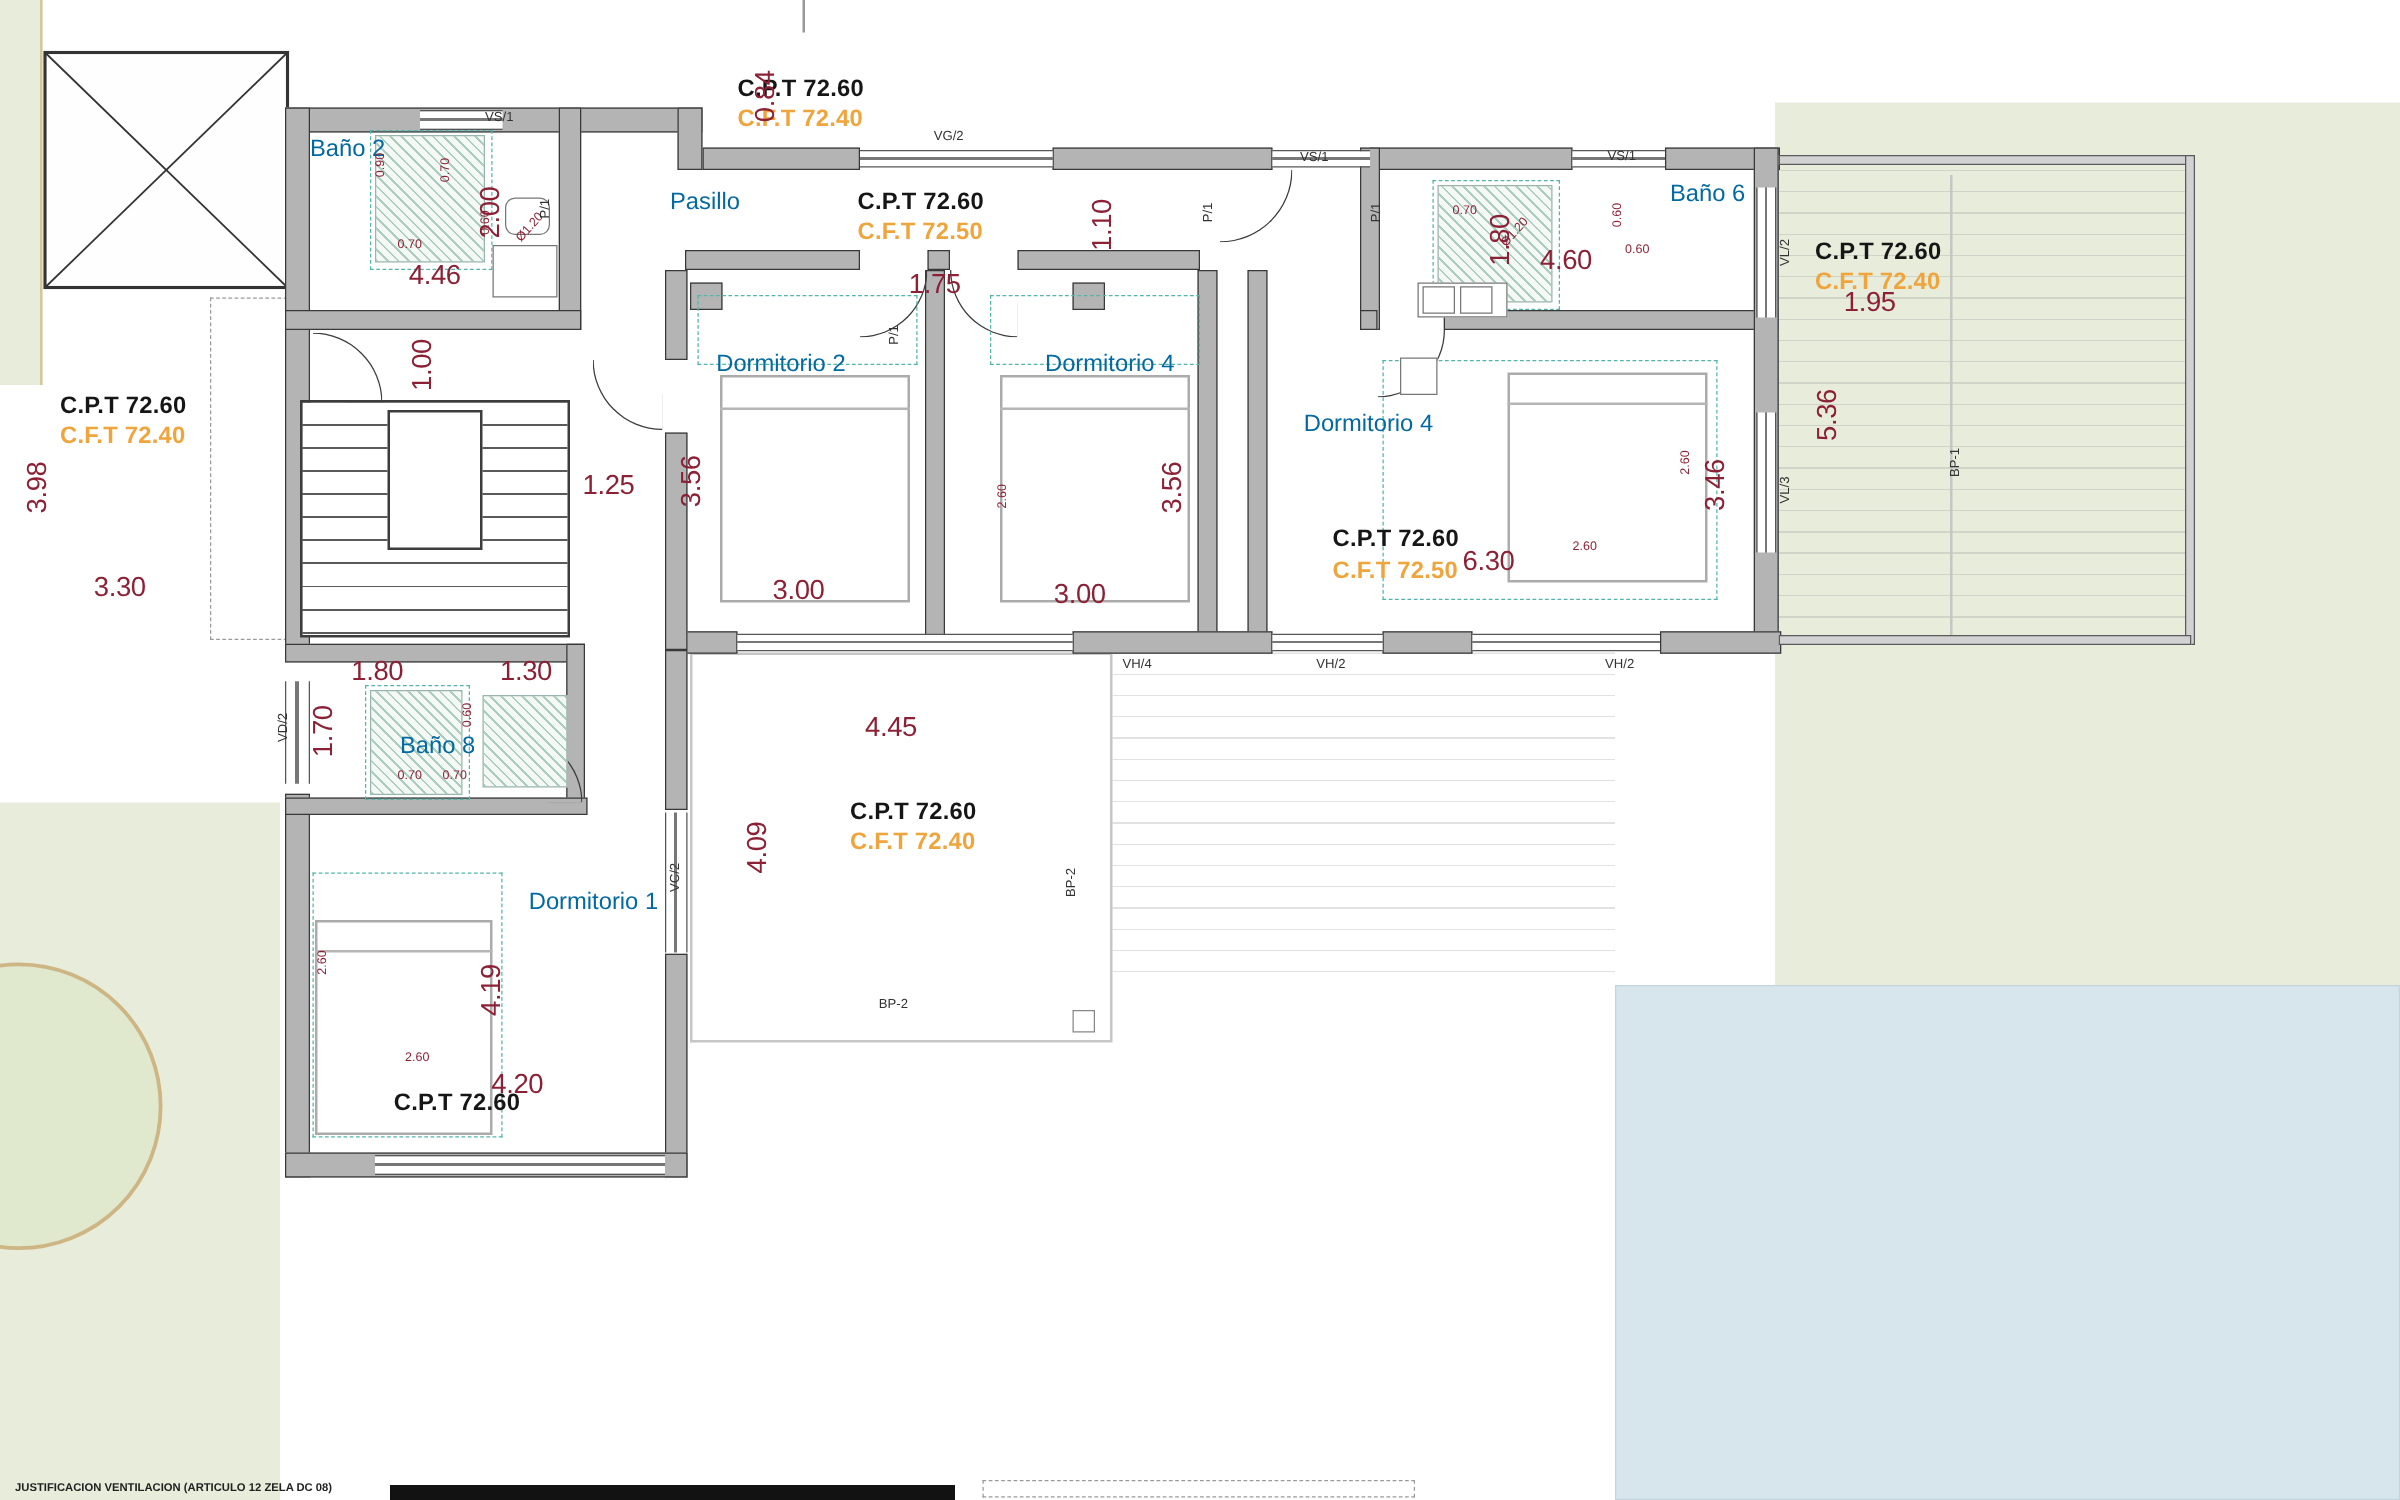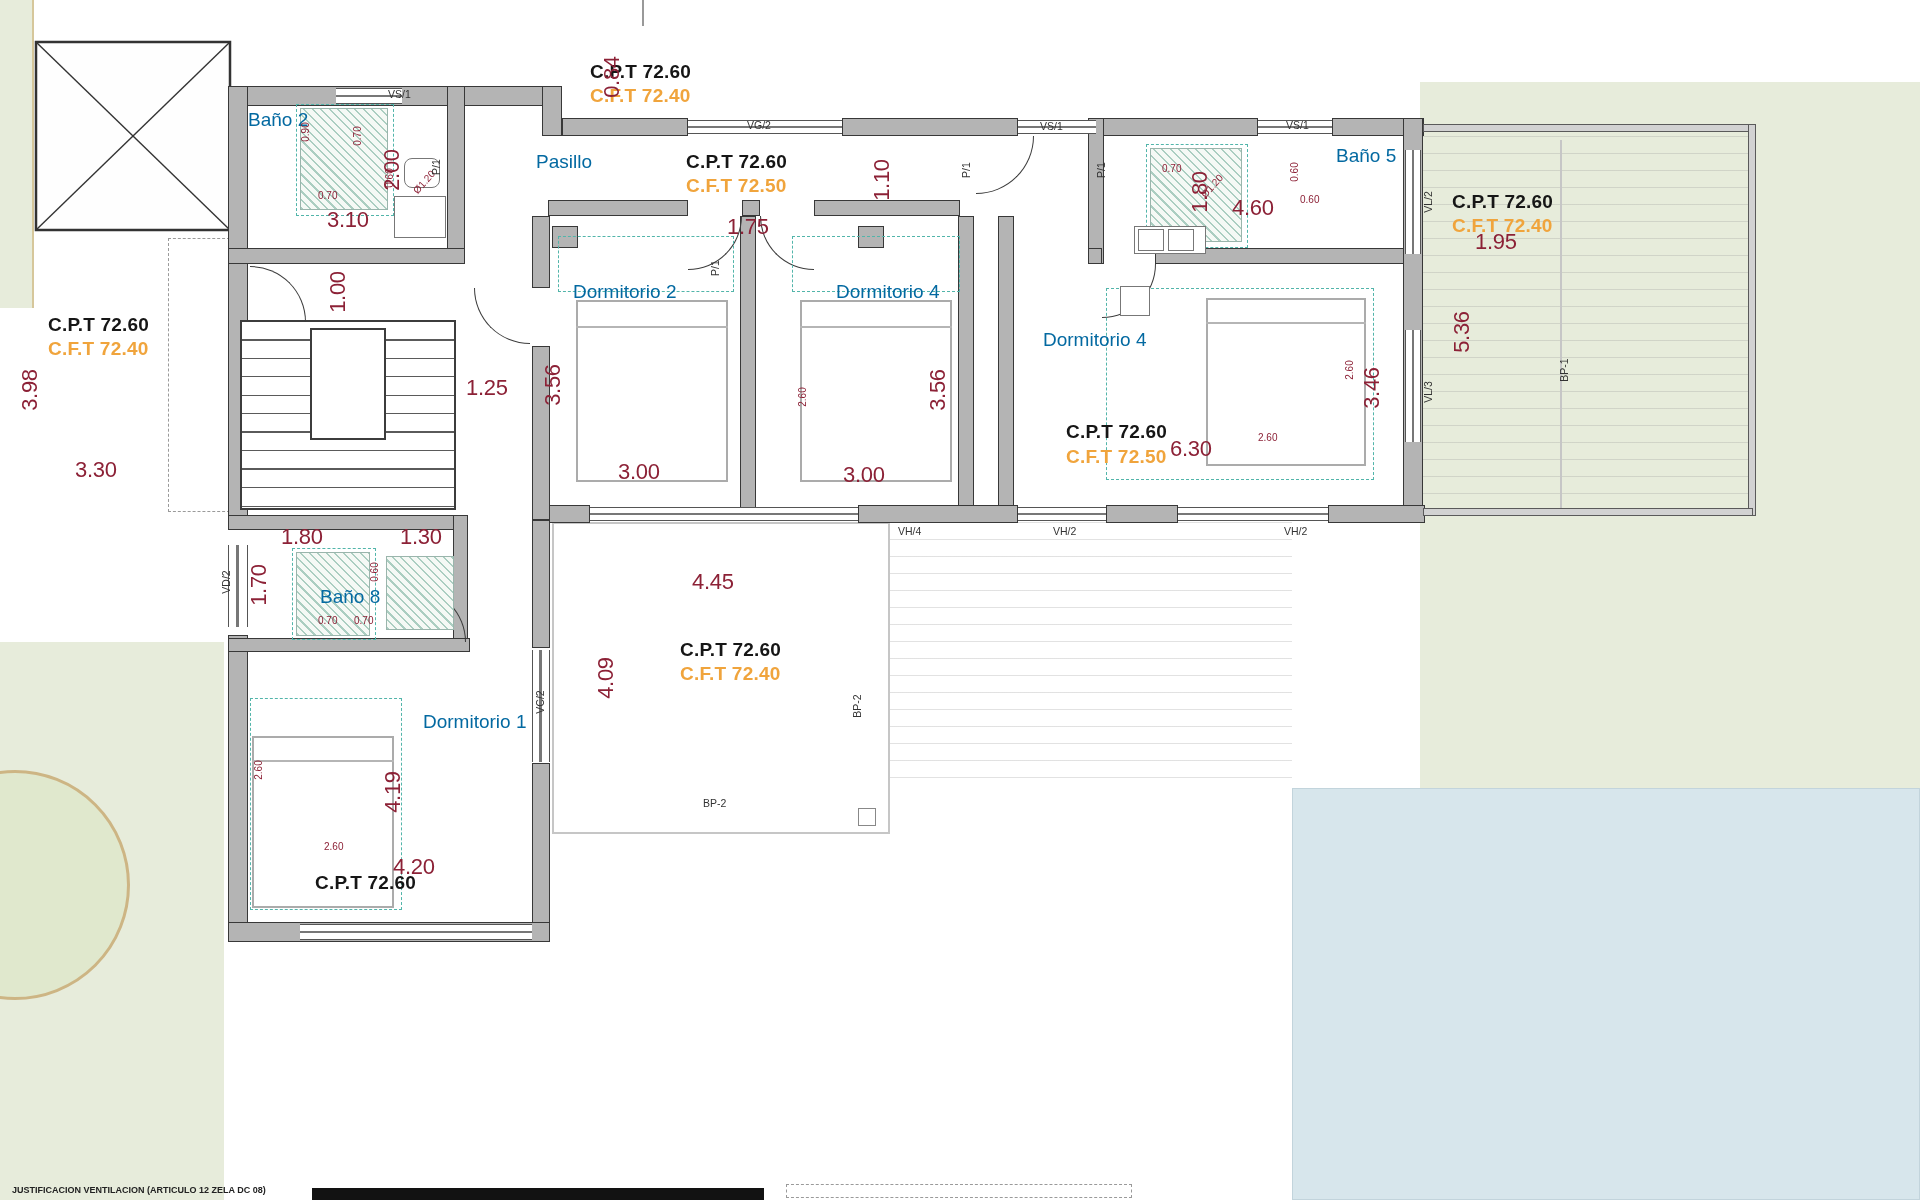--- a/index.html
+++ b/index.html
@@ -150,21 +150,21 @@
 <div class="bedline" style="left:576px;top:326px;width:152px"></div>
 <div class="bed" style="left:800px;top:300px;width:152px;height:182px"></div>
 <div class="bedline" style="left:800px;top:326px;width:152px"></div>
 <div class="bed" style="left:1206px;top:298px;width:160px;height:168px"></div>
 <div class="bedline" style="left:1206px;top:322px;width:160px"></div>
 <div class="bed" style="left:252px;top:736px;width:142px;height:172px"></div>
 <div class="bedline" style="left:252px;top:760px;width:142px"></div>
 <div class="fix" style="left:1120px;top:286px;width:30px;height:30px"></div>
 
 <span class="txt room" style="left:248px;top:110px">Baño 2</span>
-<span class="txt room" style="left:1336px;top:146px">Baño 5</span>
+<span class="txt room" style="left:1336px;top:146px">Baño 6</span>
 <span class="txt room" style="left:320px;top:587px">Baño 8</span>
 <span class="txt room" style="left:536px;top:152px">Pasillo</span>
 <span class="txt room" style="left:573px;top:282px">Dormitorio 2</span>
 <span class="txt room" style="left:836px;top:282px">Dormitorio 4</span>
 <span class="txt room" style="left:1043px;top:330px">Dormitorio 4</span>
 <span class="txt room" style="left:423px;top:712px">Dormitorio 1</span>
 
 <span class="txt cpt" style="left:590px;top:62px">C.P.T 72.60</span>
 <span class="txt cft" style="left:590px;top:86px">C.F.T 72.40</span>
 <span class="txt cpt" style="left:686px;top:152px">C.P.T 72.60</span>
@@ -172,21 +172,21 @@
 <span class="txt cpt" style="left:48px;top:315px">C.P.T 72.60</span>
 <span class="txt cft" style="left:48px;top:339px">C.F.T 72.40</span>
 <span class="txt cpt" style="left:1452px;top:192px">C.P.T 72.60</span>
 <span class="txt cft" style="left:1452px;top:216px">C.F.T 72.40</span>
 <span class="txt cpt" style="left:1066px;top:422px">C.P.T 72.60</span>
 <span class="txt cft" style="left:1066px;top:447px">C.F.T 72.50</span>
 <span class="txt cpt" style="left:680px;top:640px">C.P.T 72.60</span>
 <span class="txt cft" style="left:680px;top:664px">C.F.T 72.40</span>
 <span class="txt cpt" style="left:315px;top:873px">C.P.T 72.60</span>
 
-<span class="txt dim" style="left:327px;top:208px">3.10</span>
+<span class="txt dim" style="left:327px;top:208px">4.46</span>
 <span class="txt dim" style="left:727px;top:215px">1.75</span>
 <span class="txt dim" style="left:1232px;top:196px">4.60</span>
 <span class="txt dim" style="left:1475px;top:230px">1.95</span>
 <span class="txt dim" style="left:75px;top:458px">3.30</span>
 <span class="txt dim" style="left:466px;top:376px">1.25</span>
 <span class="txt dim" style="left:1170px;top:437px">6.30</span>
 <span class="txt dim" style="left:618px;top:460px">3.00</span>
 <span class="txt dim" style="left:843px;top:463px">3.00</span>
 <span class="txt dim" style="left:281px;top:525px">1.80</span>
 <span class="txt dim" style="left:400px;top:525px">1.30</span>
@@ -220,21 +220,21 @@
 <span class="txt sdim rot45" style="left:424px;top:182px">Ø1.20</span>
 <span class="txt sdim" style="left:1162px;top:163px">0.70</span>
 <span class="txt sdim rot" style="left:1294px;top:172px">0.60</span>
 <span class="txt sdim" style="left:1300px;top:194px">0.60</span>
 <span class="txt sdim rot45" style="left:1212px;top:186px">Ø1.20</span>
 <span class="txt sdim" style="left:318px;top:615px">0.70</span>
 <span class="txt sdim" style="left:354px;top:615px">0.70</span>
 <span class="txt sdim rot" style="left:374px;top:572px">0.60</span>
 
 <span class="txt tag" style="left:388px;top:89px">VS/1</span>
-<span class="txt tag" style="left:747px;top:120px">VG/2</span>
+<span class="txt tag" style="left:747px;top:104px">VG/2</span>
 <span class="txt tag" style="left:1040px;top:121px">VS/1</span>
 <span class="txt tag" style="left:1286px;top:120px">VS/1</span>
 <span class="txt tag" style="left:898px;top:526px">VH/4</span>
 <span class="txt tag" style="left:1053px;top:526px">VH/2</span>
 <span class="txt tag" style="left:1284px;top:526px">VH/2</span>
 <span class="txt tag rot" style="left:227px;top:582px">VD/2</span>
 <span class="txt tag rot" style="left:541px;top:702px">VC/2</span>
 <span class="txt tag rot" style="left:1429px;top:202px">VL/2</span>
 <span class="txt tag rot" style="left:1429px;top:392px">VL/3</span>
 <span class="txt tag rot" style="left:858px;top:706px">BP-2</span>

